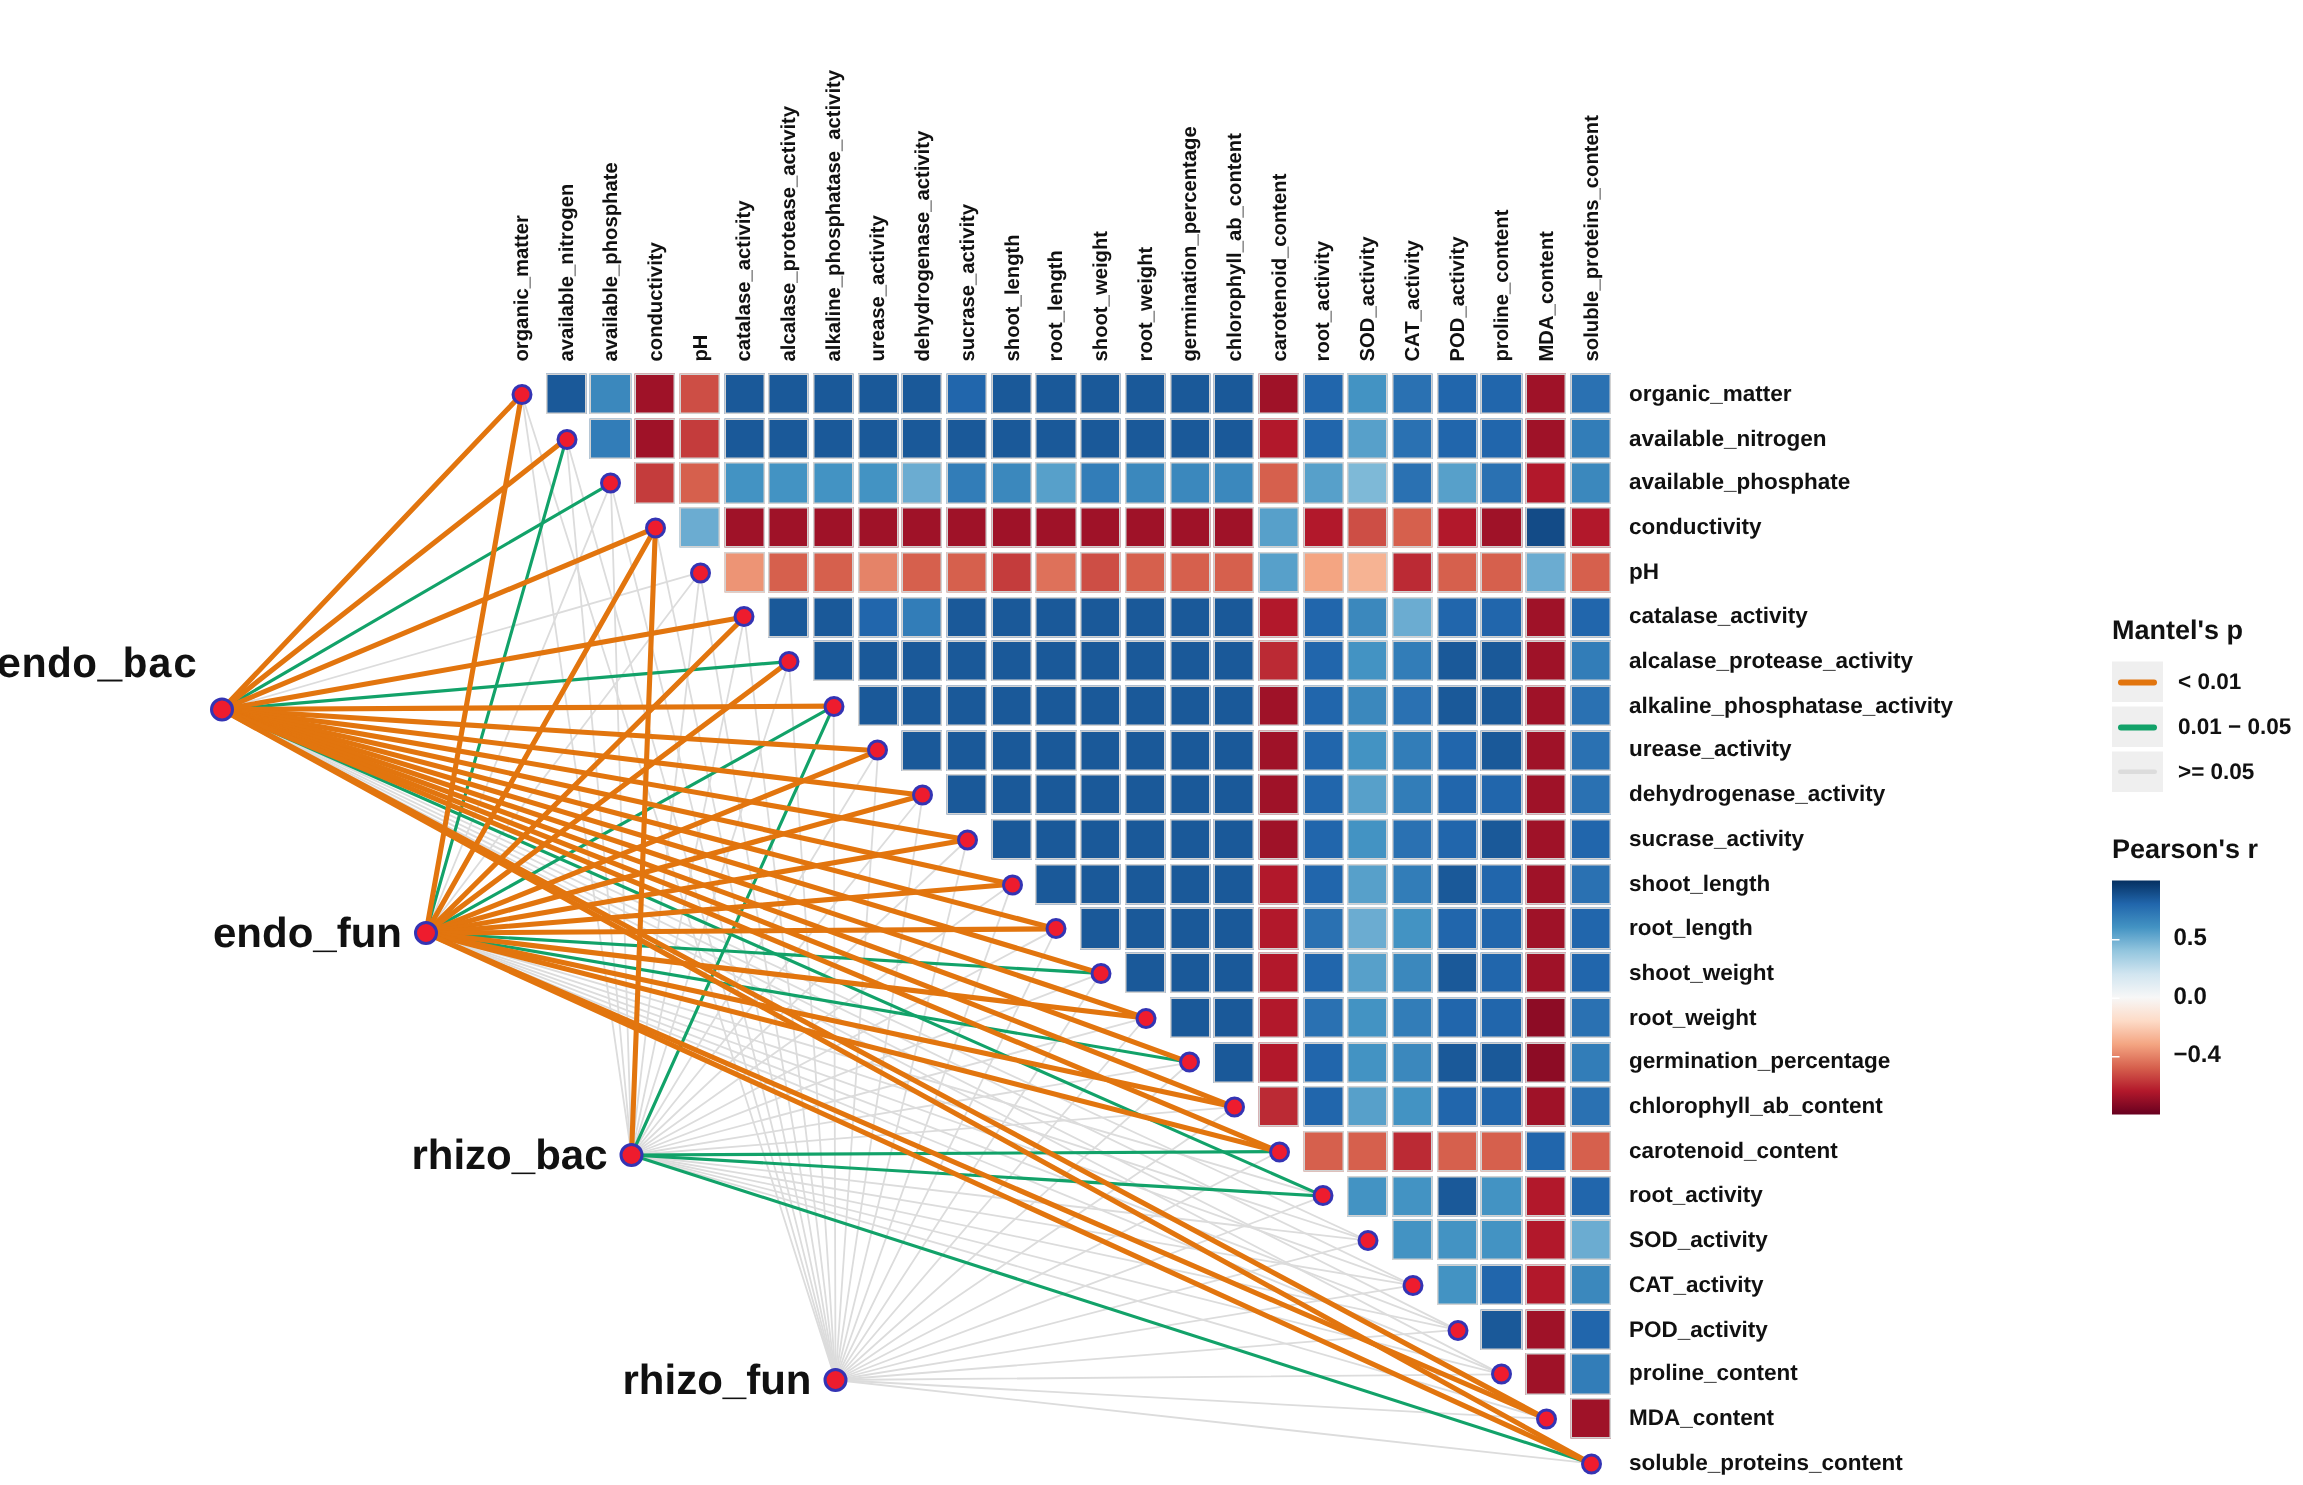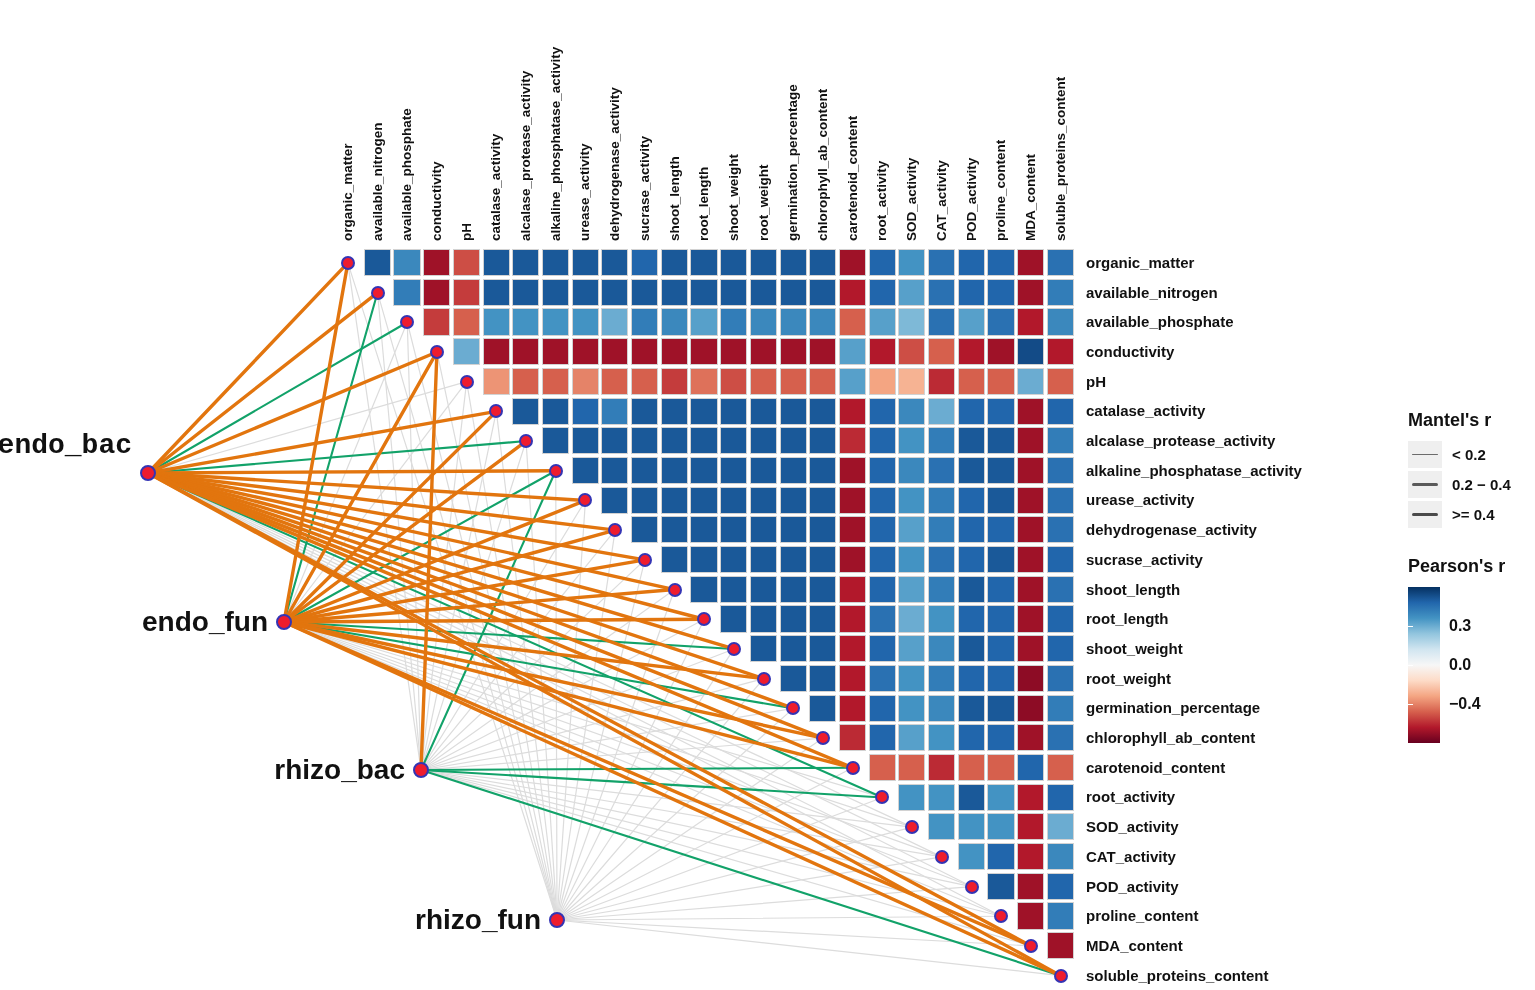--- a/index.html
+++ b/index.html
@@ -580,52 +580,52 @@
       <div class="nodelabel" style="left: 132px; top: 445px; font-family: Liberation Mono, monospace;">endo_bac</div>
       <div class="node-dot" style="left: 276px; top: 614px; height: 16px; width: 16px; background: rgb(238, 28, 46); border: 2px solid rgb(52, 52, 180);"></div>
       <div class="nodelabel" style="left: 268px; top: 622px;">endo_fun</div>
       <div class="node-dot" style="left: 413px; top: 762px; height: 16px; width: 16px; background: rgb(238, 28, 46); border: 2px solid rgb(52, 52, 180);"></div>
       <div class="nodelabel" style="left: 405px; top: 770px;">rhizo_bac</div>
       <div class="node-dot" style="left: 549px; top: 912px; height: 16px; width: 16px; background: rgb(238, 28, 46); border: 2px solid rgb(52, 52, 180);"></div>
       <div class="nodelabel" style="left: 541px; top: 920px;">rhizo_fun</div>
     </div>
 
   <aside class="legend">
-
     <div class="lg-block">
-      <h3 class="lg-title">Mantel's r</h3>
+      <h3 class="lg-title">Mantel's p</h3>
       <div class="lg-item">
         <span class="chip">
-            <i class="r-thin"></i>
+            <i class="p-orange"></i>
           </span>
-        <span>&lt; 0.2</span>
+        <span>&lt; 0.01</span>
       </div>
       <div class="lg-item">
         <span class="chip">
-            <i class="r-mid"></i>
+            <i class="p-green"></i>
           </span>
-        <span>0.2 − 0.4</span>
+        <span>0.01 − 0.05</span>
       </div>
       <div class="lg-item">
         <span class="chip">
-            <i class="r-thick"></i>
+            <i class="p-gray"></i>
           </span>
-        <span>&gt;= 0.4</span>
+        <span>&gt;= 0.05</span>
       </div>
     </div>
+
 
     <div class="lg-block">
       <h3 class="lg-title">Pearson's r</h3>
       <div class="pwrap">
         <div class="pbar">
           <span class="tick" style="top:39px"></span>
           <span class="tick" style="top:78px"></span>
           <span class="tick" style="top:117px"></span>
         </div>
         <div class="pticks">
-          <span style="top:30px">0.3</span>
+          <span style="top:30px">0.5</span>
           <span style="top:69px">0.0</span>
           <span style="top:108px">−0.4</span>
         </div>
       </div>
     </div>
   </aside>
 </div>
 
 </body></html>

